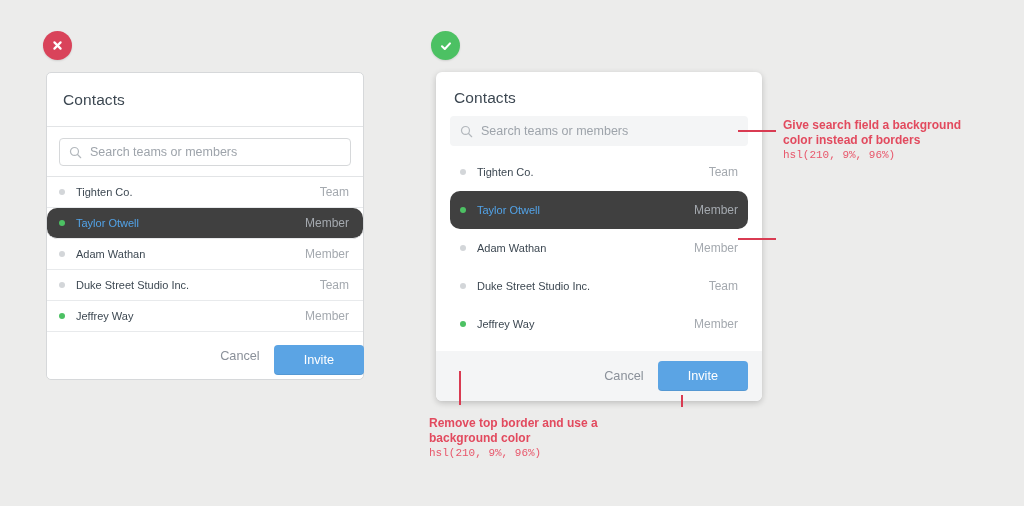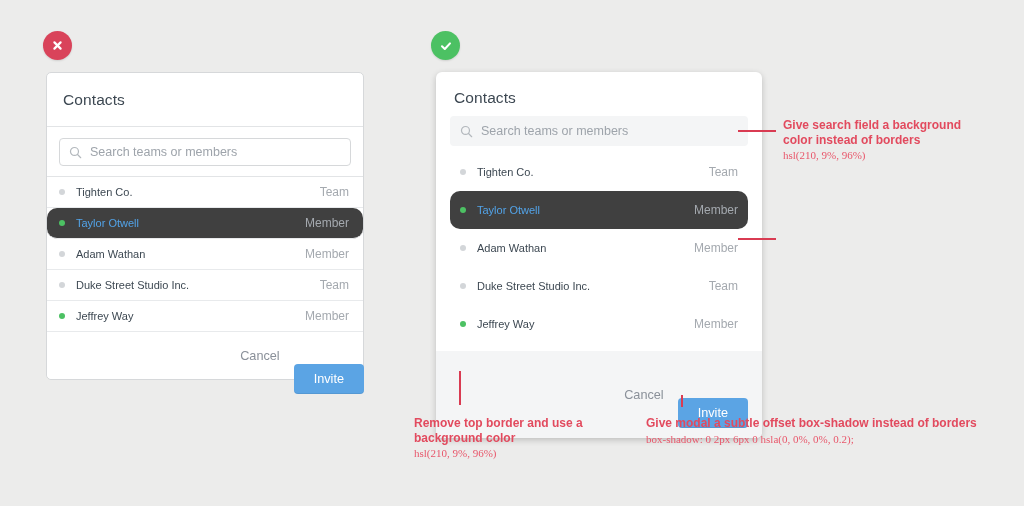--- a/index.html
+++ b/index.html
@@ -187,59 +187,58 @@
     padding: 0;
     cursor: pointer;
     font-family: inherit;
   }
   .btn-invite {
     font-size: 12.7px;
     color: #ffffff;
     background: #5ba4e4;
     border: 0;
     border-radius: 4px;
-    padding: 8px 20px;
+    padding: 8px 30px;
     cursor: pointer;
     font-family: inherit;
     box-shadow: inset 0 -1px 0 rgba(0,0,0,0.07);
-    margin-top: 37px;
   }
 
   
   .search-icon { display:block; flex: 0 0 auto; }
 
   
   .anno {
     position: absolute;
     color: #e24a5e;
   }
   .anno .a-text {
     font-size: 12px;
     font-weight: bold;
     line-height: 14.5px;
     color: #e24a5e;
     white-space: pre-line;
   }
   .anno .a-code {
-    font-family: Liberation Serif, serif;
+    font-family: Liberation Mono, monospace;
     font-size: 11px;
     line-height: 17px;
     color: #e8576b;
     white-space: pre;
   }
   .leader {
     position: absolute;
     background: #d93b52;
   }
   .leader-h { height: 1.6px; }
   .leader-v { width: 1.8px; }
 
   .anno-search   { left: 783px; top: 118px; }
   .anno-rows     { left: 783px; top: 228px; }
-  .anno-footer   { left: 414px; top: 416px; }
+  .anno-footer   { left: 429px; top: 416px; }
   .anno-shadow   { left: 646px; top: 416px; }
 
   .leader-search { left: 738px; top: 130px; width: 38px; }
   .leader-rows   { left: 738px; top: 238px; width: 38px; }
   .leader-footer { left: 459px; top: 371px; height: 34px; }
   .leader-shadow { left: 681px; top: 395px; height: 12px; }
 </style>
 </head>
 <body>
 
@@ -369,18 +368,14 @@
 
   <div class="anno anno-rows">
   </div>
 
   <div class="anno anno-footer">
     <div class="a-text">Remove top border and use a
 background color</div>
     <div class="a-code">hsl(210, 9%, 96%)</div>
   </div>
 
-  <div class="anno anno-shadow">
-    <div class="a-text">Give modal a subtle offset box-shadow instead of borders</div>
-    <div class="a-code">box-shadow: 0 2px 6px 0 hsla(0, 0%, 0%, 0.2);</div>
-  </div>
 
 </div>
 
 </body></html>

